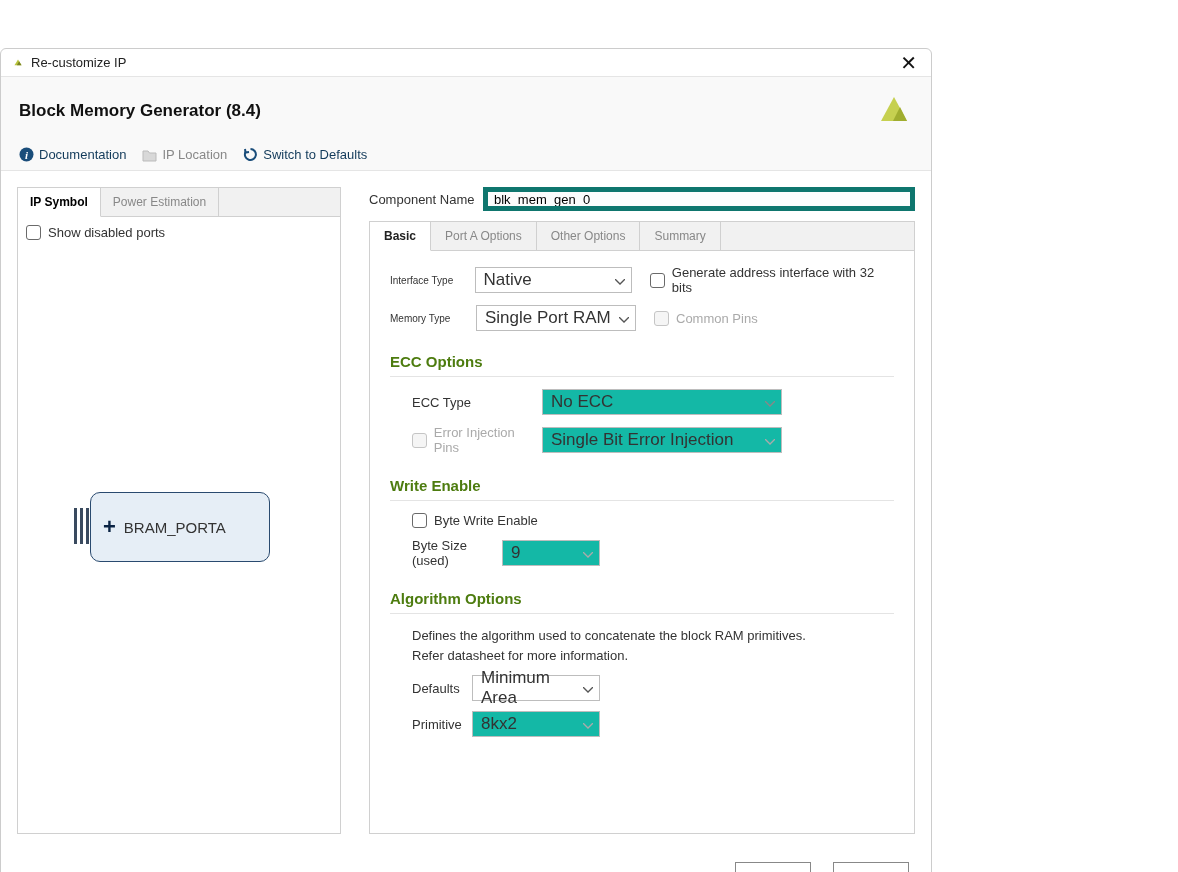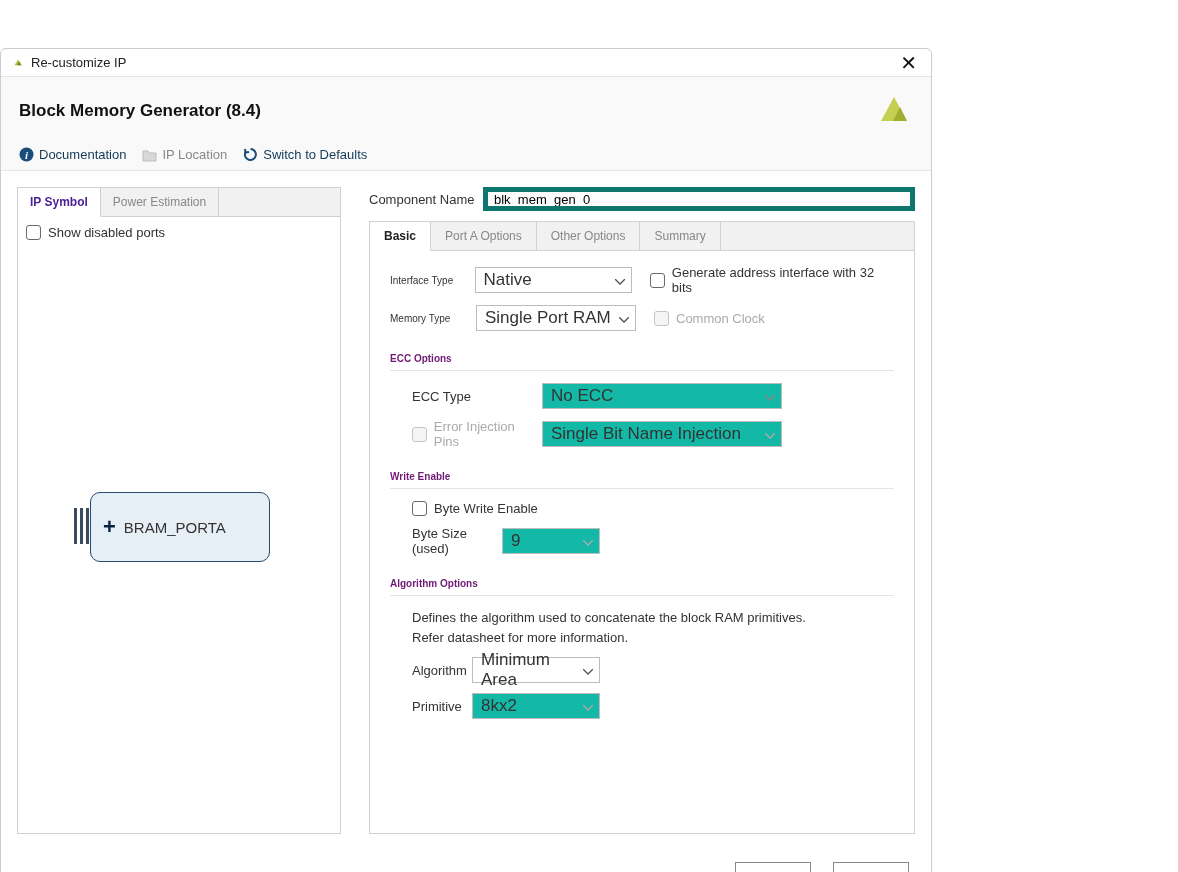--- a/index.html
+++ b/index.html
@@ -14,21 +14,21 @@
   .page-title { font-size: 17px; font-weight: bold; color: #111; margin: 10px 0 20px 0; }
   .logo { margin-left: auto; }
   .toolbar { display: flex; align-items: center; gap: 16px; margin-top: 6px; }
   .tb-item { display: inline-flex; align-items: center; gap: 5px; color: #123a5a; cursor: pointer; font-size: 13px; }
   .tb-item svg { flex: 0 0 auto; }
   .ip-loc-label { color: #888; }
   .body-area { flex: 1; padding: 16px; display: flex; gap: 28px; min-height: 0; }
   .left-panel { width: 324px; border: 1px solid #d0d0d0; background: #fff; display: flex; flex-direction: column; }
   .lp-tabs { display: flex; background: #f1f1f1; height: 29px; border-bottom: 1px solid #d0d0d0; }
   .lp-tab { padding: 0 12px; display: flex; align-items: center; font-size: 12px; color: #888; border-right: 1px solid #d0d0d0; cursor: pointer; }
-  .lp-tab.active { background: #fff; color: #4c1d95; font-weight: 600; border-bottom: 1px solid #fff; margin-bottom: -1px; }
+  .lp-tab.active { background: #fff; color: #000000; font-weight: 600; border-bottom: 1px solid #fff; margin-bottom: -1px; }
   .lp-body { flex: 1; padding: 8px; position: relative; }
   .show-disabled { display: flex; align-items: center; gap: 6px; font-size: 13px; color: #333; }
   .bram-box { position: absolute; top: 275px; left: 72px; width: 180px; height: 70px; background: #e6eef6; border: 1px solid #2a4a6f; border-radius: 10px; display: flex; align-items: center; padding-left: 12px; gap: 8px; }
   .bram-bars { position: absolute; top: 291px; left: 56px; display: flex; gap: 3px; }
   .bram-bar { width: 3px; height: 36px; background: #3a4a5f; }
   .plus { font-size: 22px; font-weight: bold; color: #0a2344; }
   .bram-label { font-size: 15px; color: #333; }
   .right-panel { flex: 1; display: flex; flex-direction: column; min-width: 0; }
   .comp-row { display: flex; align-items: center; gap: 8px; margin-bottom: 10px; }
   .comp-label { font-size: 13px; color: #333; width: 106px; }
@@ -44,21 +44,21 @@
   .select.disabled { background: #14b8a6; color: #333; }
   .select .chev { position: absolute; right: 6px; top: 50%; transform: translateY(-50%); pointer-events: none; }
   .sel-160 { width: 160px; }
   .sel-240 { width: 240px; }
   .sel-98 { width: 98px; }
   .sel-128 { width: 128px; }
   .checkbox { width: 15px; height: 15px; border: 1.5px solid #6a6a6a; border-radius: 3px; display: inline-block; background: #fff; }
   .checkbox.disabled { border-color: #c5c5c5; background: #f5f5f5; }
   .cb-row { display: inline-flex; align-items: center; gap: 7px; font-size: 13px; }
   .cb-row.disabled { color: #aaa; }
-  .section-title { font-weight: bold; font-size: 10px; color: #701a75; margin: 22px 0 4px 0; }
+  .section-title { font-weight: bold; font-size: 15px; color: #4d7c0f; margin: 22px 0 4px 0; }
   .section-rule { border: none; border-top: 1px solid #e4e4e4; margin: 6px 0 12px 0; }
   .indent { padding-left: 22px; }
   .algo-desc { font-size: 13px; color: #333; line-height: 1.5; margin-bottom: 10px; }
   .footer { padding: 12px 22px 27px 0; display: flex; justify-content: flex-end; gap: 22px; }
   .btn { min-width: 76px; height: 30px; border: 1px solid #888; background: #fff; font-size: 13px; cursor: pointer; }
   .ecc-label-col { width: 130px; }
 </style>
 </head>
 <body>
 
@@ -167,21 +167,21 @@
             <span class="form-label">Memory Type</span>
             <div class="select sel-160">
               <span>Single Port RAM</span>
               <span class="chev"><svg width="10" height="6">
                     <path d="M0 0 L5 5 L10 0" fill="none" stroke="#555" stroke-width="1.3"></path>
                   </svg></span>
             </div>
             <span style="width:18px"></span>
             <label class="cb-row disabled">
               <span class="checkbox disabled"></span>
-              <span>Common Clock</span>
+              <span>Common Pins</span>
             </label>
           </div>
 
           <div class="section-title">ECC Options</div>
           <hr class="section-rule">
           <div class="indent">
             <div class="form-row">
               <span class="ecc-label-col">ECC Type</span>
               <div class="select sel-240 disabled">
                 <span>No ECC</span>
@@ -189,21 +189,21 @@
                       <path d="M0 0 L5 5 L10 0" fill="none" stroke="#888" stroke-width="1.3"></path>
                     </svg></span>
               </div>
             </div>
             <div class="form-row">
               <label class="cb-row disabled ecc-label-col" style="width:130px">
                 <span class="checkbox disabled"></span>
                 <span>Error Injection Pins</span>
               </label>
               <div class="select sel-240 disabled">
-                <span>Single Bit Name Injection</span>
+                <span>Single Bit Error Injection</span>
                 <span class="chev"><svg width="10" height="6">
                       <path d="M0 0 L5 5 L10 0" fill="none" stroke="#aaa" stroke-width="1.3"></path>
                     </svg></span>
               </div>
             </div>
           </div>
 
           <div class="section-title">Write Enable</div>
           <hr class="section-rule">
           <div class="indent">
@@ -225,21 +225,21 @@
           </div>
 
           <div class="section-title">Algorithm Options</div>
           <hr class="section-rule">
           <div class="indent">
             <div class="algo-desc">
               <div>Defines the algorithm used to concatenate the block RAM primitives.</div>
               <div>Refer datasheet for more information.</div>
             </div>
             <div class="form-row">
-              <span style="width:60px">Algorithm</span>
+              <span style="width:60px">Defaults</span>
               <div class="select sel-128">
                 <span>Minimum Area</span>
                 <span class="chev"><svg width="10" height="6">
                       <path d="M0 0 L5 5 L10 0" fill="none" stroke="#555" stroke-width="1.3"></path>
                     </svg></span>
               </div>
             </div>
             <div class="form-row">
               <span style="width:60px">Primitive</span>
               <div class="select sel-128 disabled">

